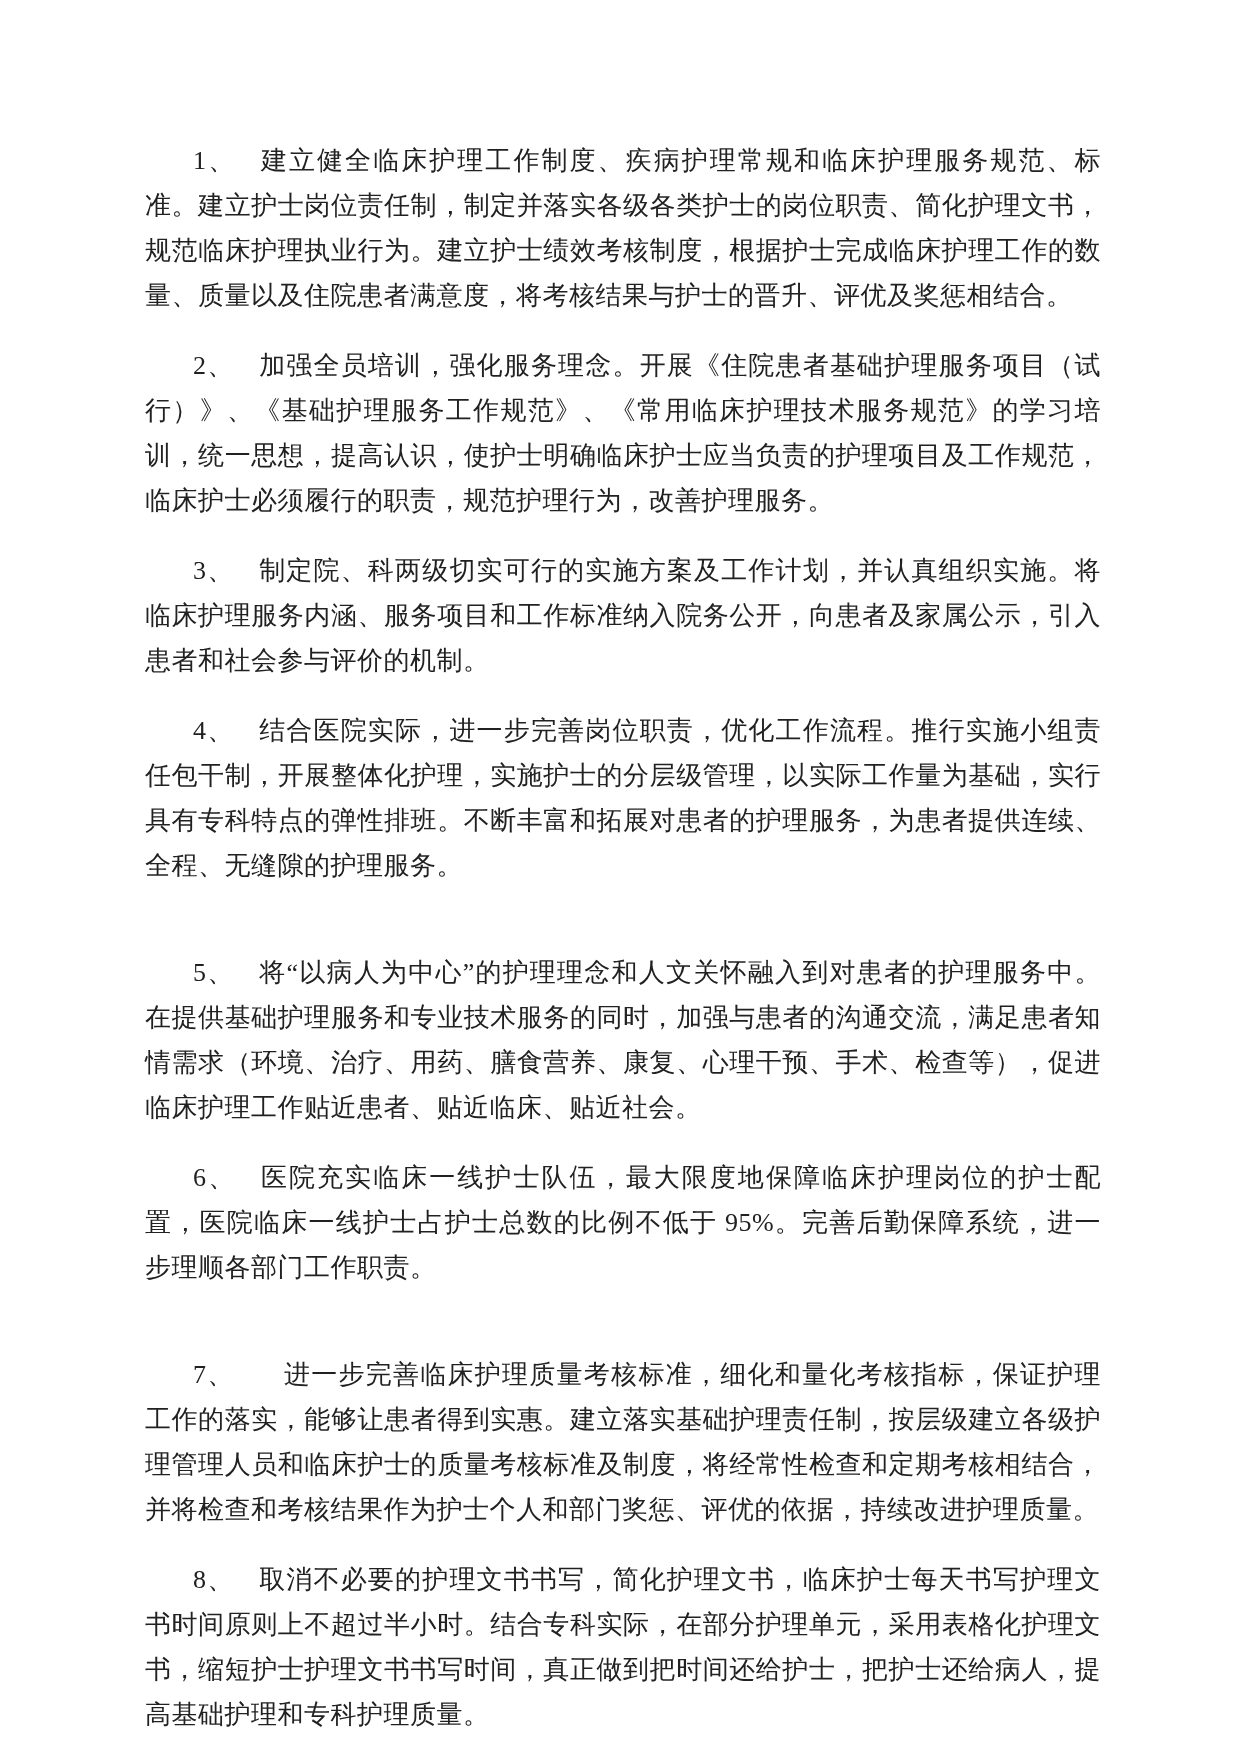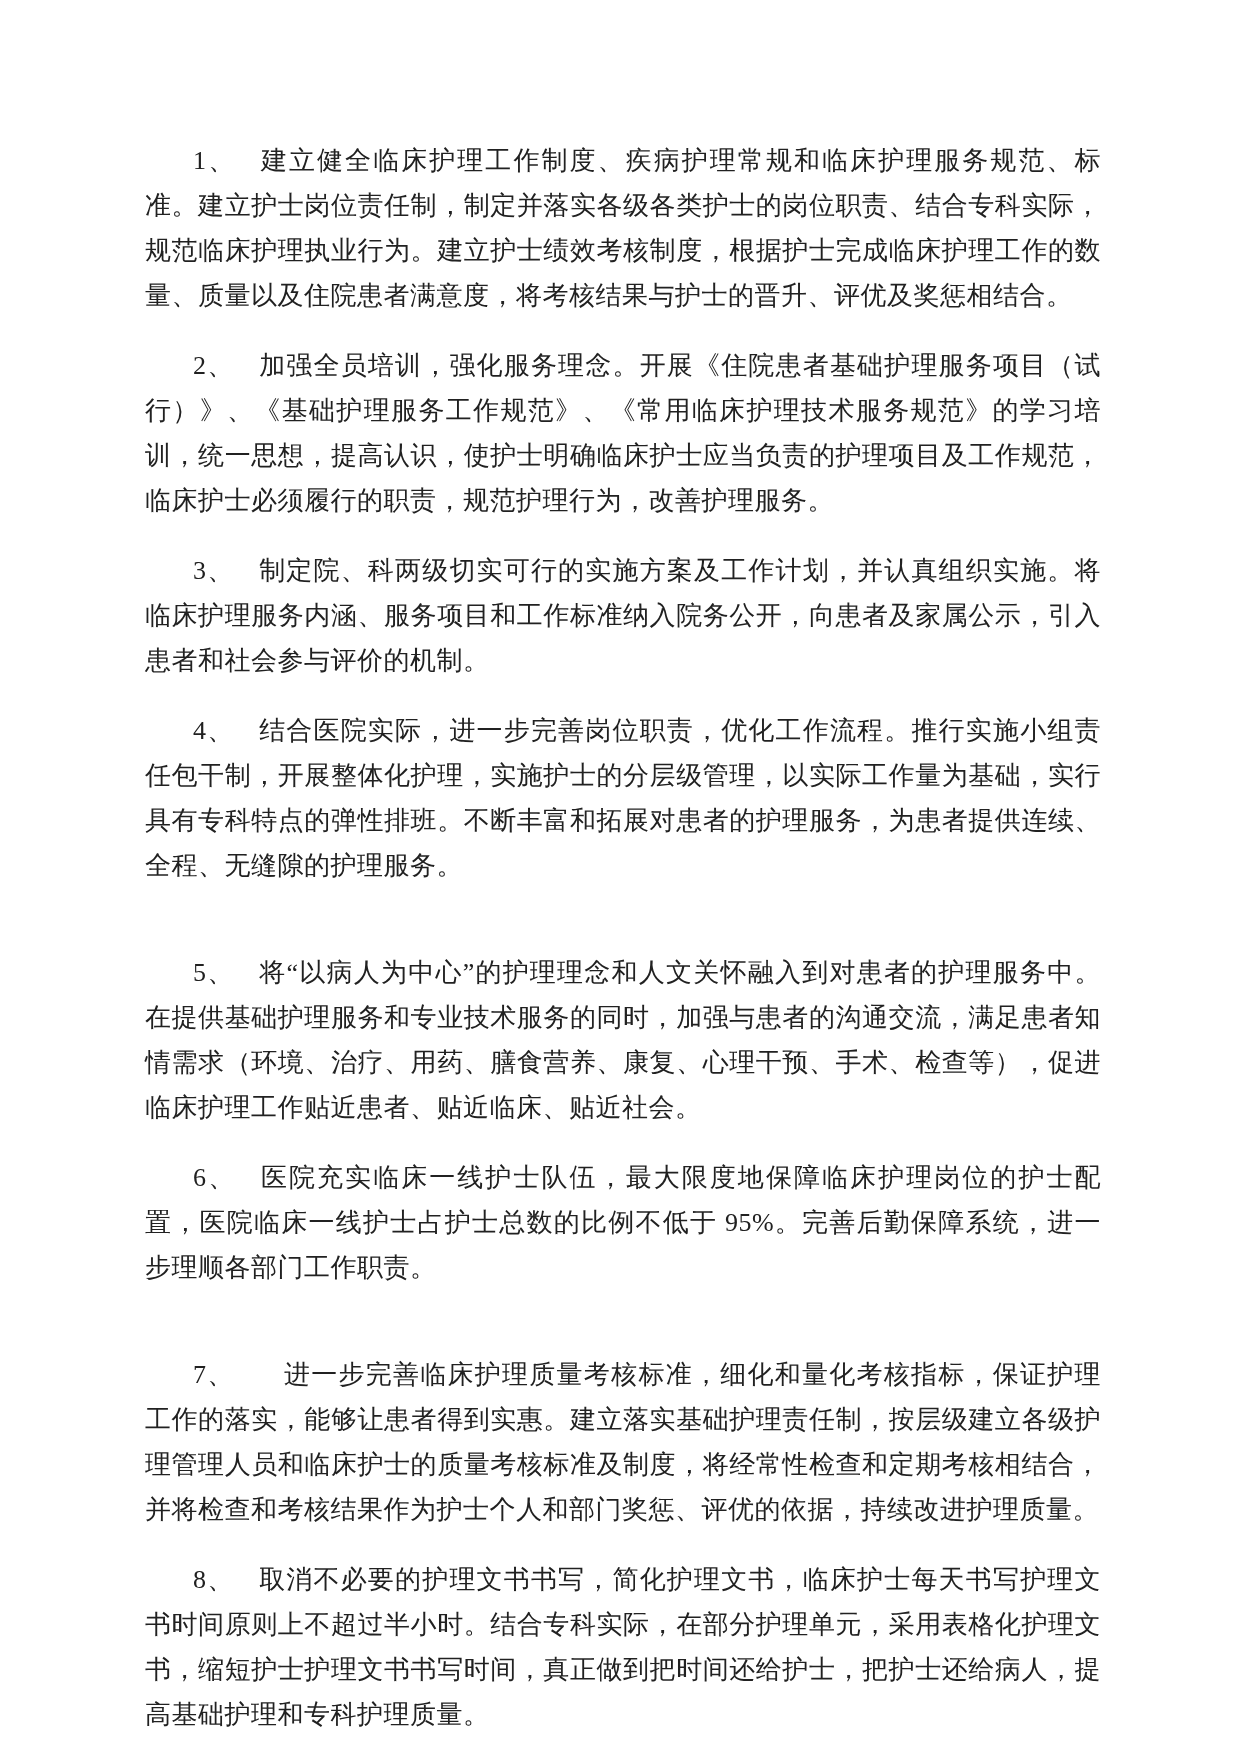--- a/index.html
+++ b/index.html
@@ -40,21 +40,21 @@
   .num-wide .para-num {
     margin-right: 1.9em;
   }
 </style>
 </head>
 <body>
 
 <div class="page">
   <div class="doc-body">
 
-    <p class="para"><span class="para-num">1、</span><span>建立健全临床护理工作制度、疾病护理常规和临床护理服务规范、标准。建立护士岗位责任制，制定并落实各级各类护士的岗位职责、结合专科实际，规范临床护理执业行为。建立护士绩效考核制度，根据护士完成临床护理工作的数量、质量以及住院患者满意度，将考核结果与护士的晋升、评优及奖惩相结合。</span></p>
+    <p class="para"><span class="para-num">1、</span><span>建立健全临床护理工作制度、疾病护理常规和临床护理服务规范、标准。建立护士岗位责任制，制定并落实各级各类护士的岗位职责、简化护理文书，规范临床护理执业行为。建立护士绩效考核制度，根据护士完成临床护理工作的数量、质量以及住院患者满意度，将考核结果与护士的晋升、评优及奖惩相结合。</span></p>
 
     <p class="para"><span class="para-num">2、</span><span>加强全员培训，强化服务理念。开展《住院患者基础护理服务项目（试行）》、《基础护理服务工作规范》、《常用临床护理技术服务规范》的学习培训，统一思想，提高认识，使护士明确临床护士应当负责的护理项目及工作规范，临床护士必须履行的职责，规范护理行为，改善护理服务。</span></p>
 
     <p class="para"><span class="para-num">3、</span><span>制定院、科两级切实可行的实施方案及工作计划，并认真组织实施。将临床护理服务内涵、服务项目和工作标准纳入院务公开，向患者及家属公示，引入患者和社会参与评价的机制。</span></p>
 
     <p class="para"><span class="para-num">4、</span><span>结合医院实际，进一步完善岗位职责，优化工作流程。推行实施小组责任包干制，开展整体化护理，实施护士的分层级管理，以实际工作量为基础，实行具有专科特点的弹性排班。不断丰富和拓展对患者的护理服务，为患者提供连续、全程、无缝隙的护理服务。</span></p>
 
     <p class="para gap-large"><span class="para-num">5、</span><span>将“以病人为中心”的护理理念和人文关怀融入到对患者的护理服务中。在提供基础护理服务和专业技术服务的同时，加强与患者的沟通交流，满足患者知情需求（环境、治疗、用药、膳食营养、康复、心理干预、手术、检查等），促进临床护理工作贴近患者、贴近临床、贴近社会。</span></p>
 
     <p class="para"><span class="para-num">6、</span><span>医院充实临床一线护士队伍，最大限度地保障临床护理岗位的护士配置，医院临床一线护士占护士总数的比例不低于 95%。完善后勤保障系统，进一步理顺各部门工作职责。</span></p>

